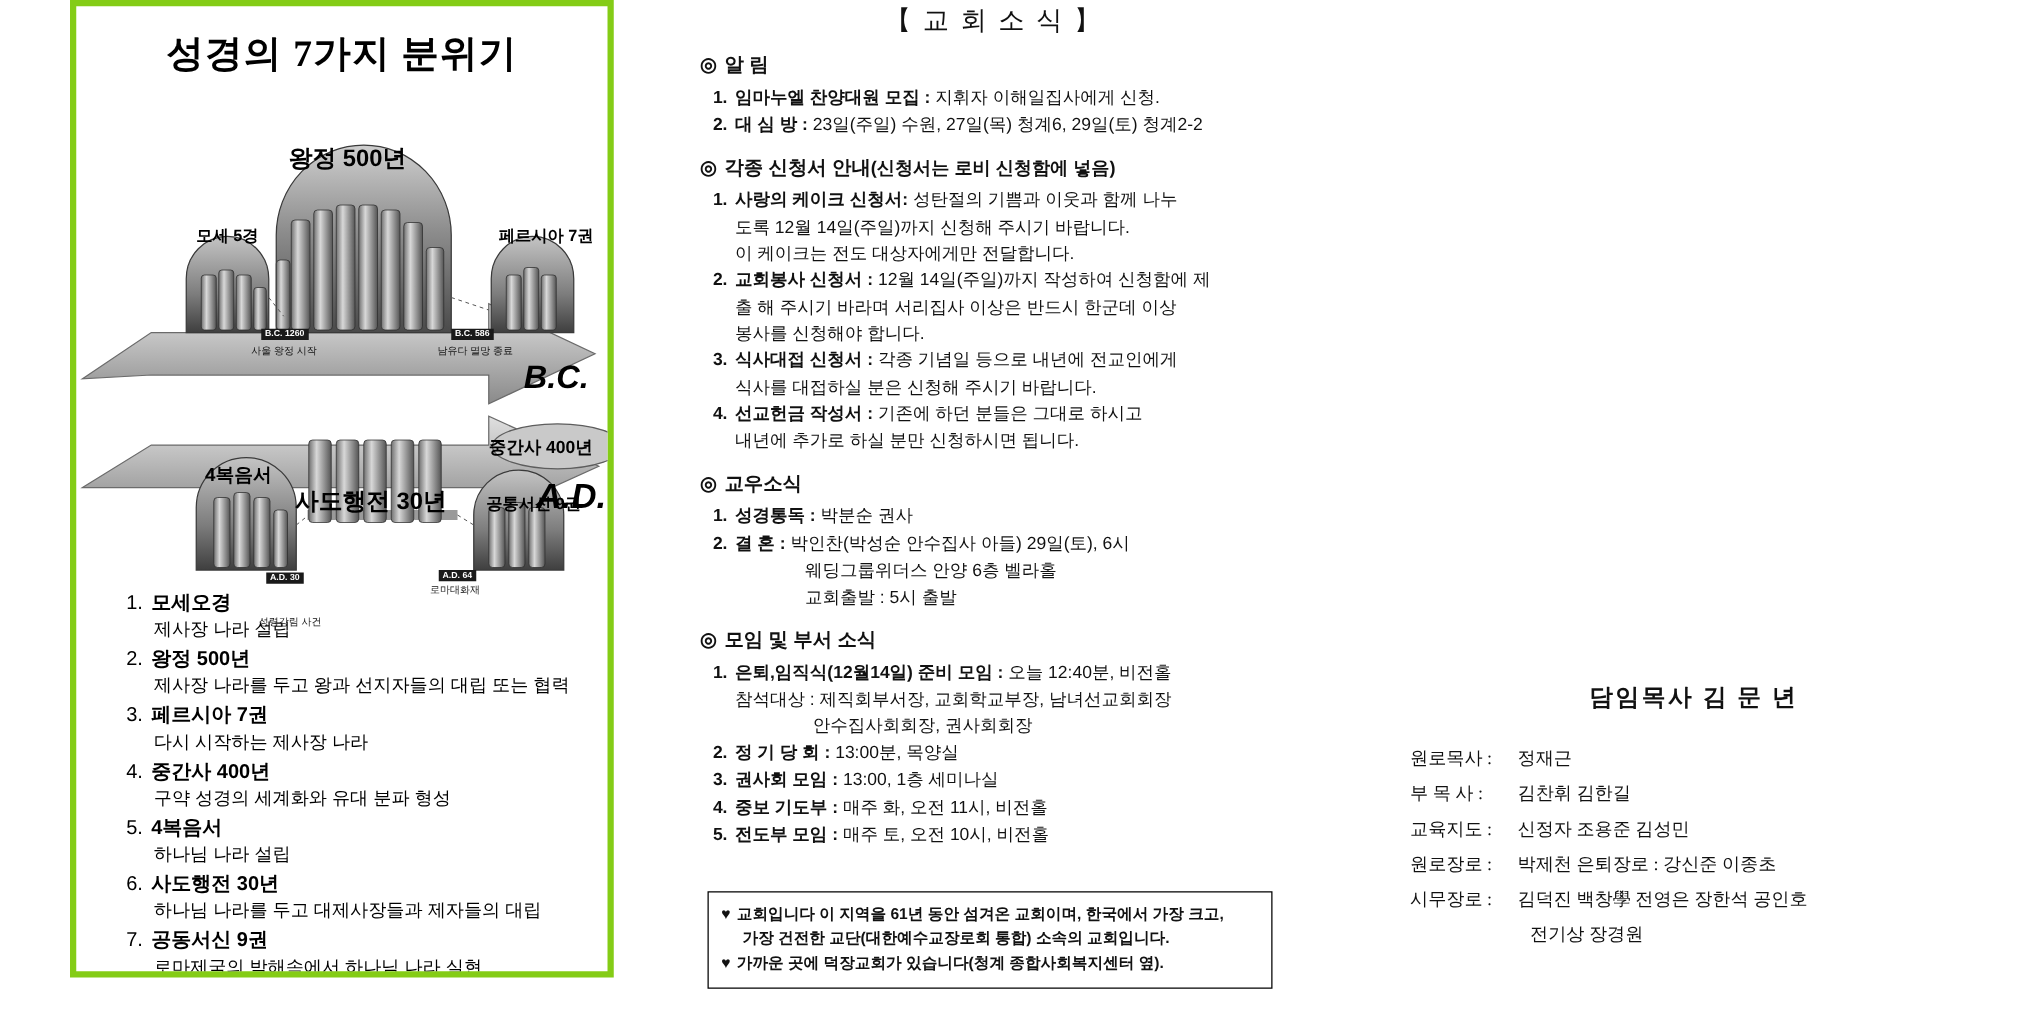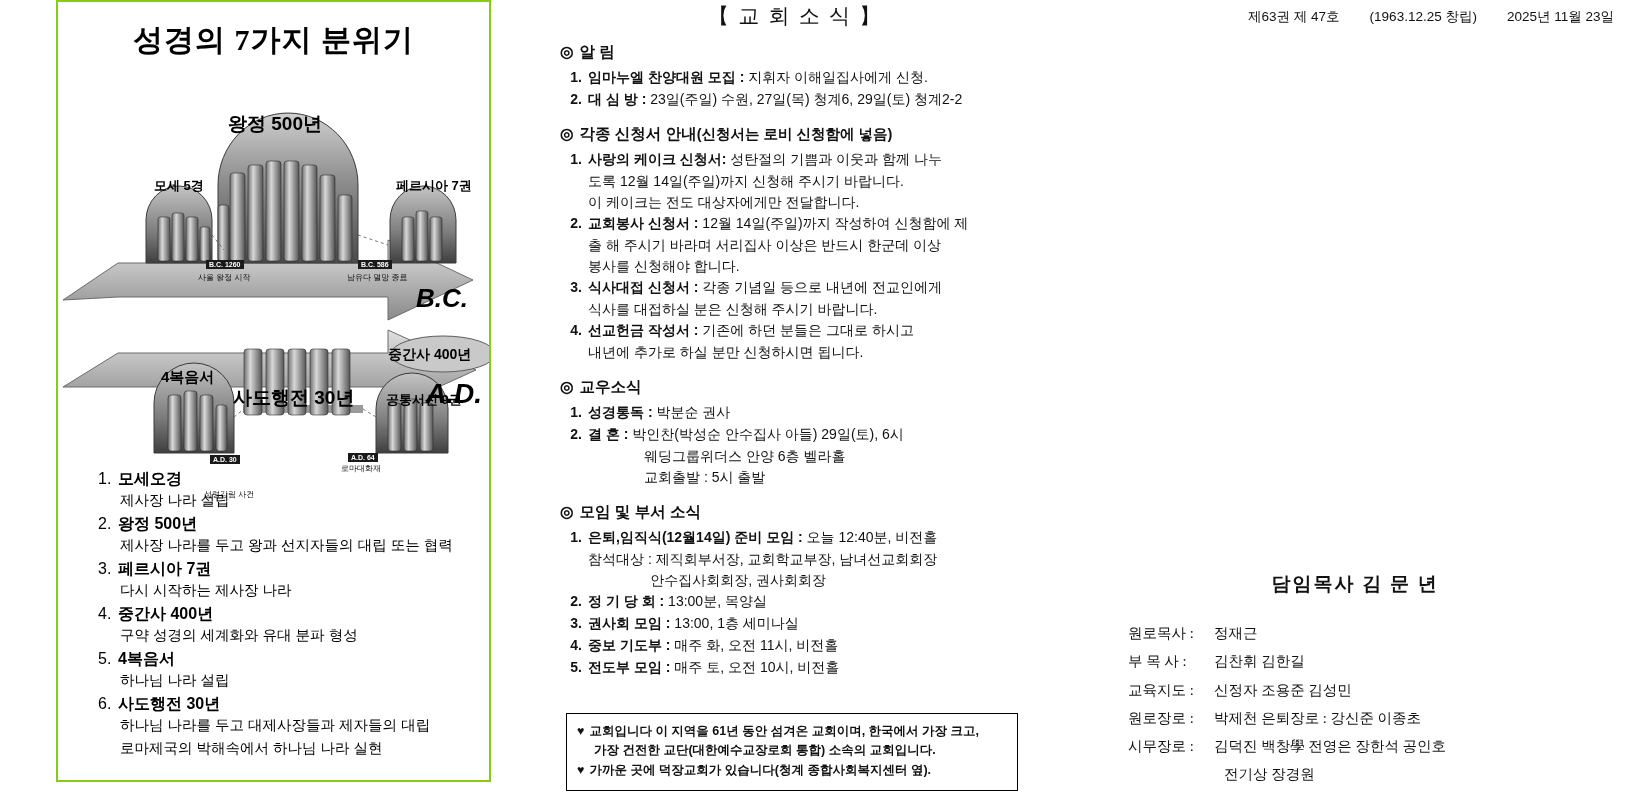--- a/index.html
+++ b/index.html
@@ -21,21 +21,21 @@
     height: 810px;
   }
 
   
   .left-panel {
     position: absolute;
     left: 56px;
     top: 0px;
     width: 435px;
     height: 782px;
-    border: 2px solid #84cc16;
+    border: 5px solid #84cc16;
     box-sizing: border-box;
     background: #fff;
     overflow: hidden;
   }
   .left-title {
     text-align: center;
     font-family: "Liberation Serif", serif;
     font-weight: bold;
     font-size: 30px;
     letter-spacing: 1px;
@@ -374,20 +374,21 @@
       </li>
       <li>
         <div class="ll-head"><span class="ll-num">5.</span><span>4복음서</span></div>
         <div class="ll-sub">하나님 나라 설립</div>
       </li>
       <li>
         <div class="ll-head"><span class="ll-num">6.</span><span>사도행전 30년</span></div>
         <div class="ll-sub">하나님 나라를 두고 대제사장들과 제자들의 대립</div>
       </li>
       <li>
+        <div class="ll-head"><span class="ll-num">7.</span><span>공동서신 9권</span></div>
         <div class="ll-sub">로마제국의 박해속에서 하나님 나라 실현</div>
       </li>
     </ul>
   </div>
 
   <div class="mid">
     <div class="mid-title">【 교 회 소 식 】</div>
 
     <div class="sect">
       <div class="sect-head">
@@ -487,25 +488,20 @@
       <span>교회입니다 이 지역을 61년 동안 섬겨온 교회이며, 한국에서 가장 크고,</span>
     </div>
     <div class="foot-ind">가장 건전한 교단(대한예수교장로회 통합) 소속의 교회입니다.</div>
     <div class="foot-line">
       <span class="heart">♥</span>
       <span>가까운 곳에 덕장교회가 있습니다(청계 종합사회복지센터 옆).</span>
     </div>
   </div>
 
   <div class="right">
-    <div class="masthead">
-      <span>제63권 제 47호</span>
-      <span>(1963.12.25 창립)</span>
-      <span>2025년 11월 23일</span>
-    </div>
 
     <div class="pastor-name">담임목사  김  문  년</div>
 
     <div class="staff">
       <div class="staff-row">
         <span class="role">원로목사 :</span><span>정재근</span>
       </div>
       <div class="staff-row">
         <span class="role">부 목 사 :</span><span>김찬휘   김한길</span>
       </div>

